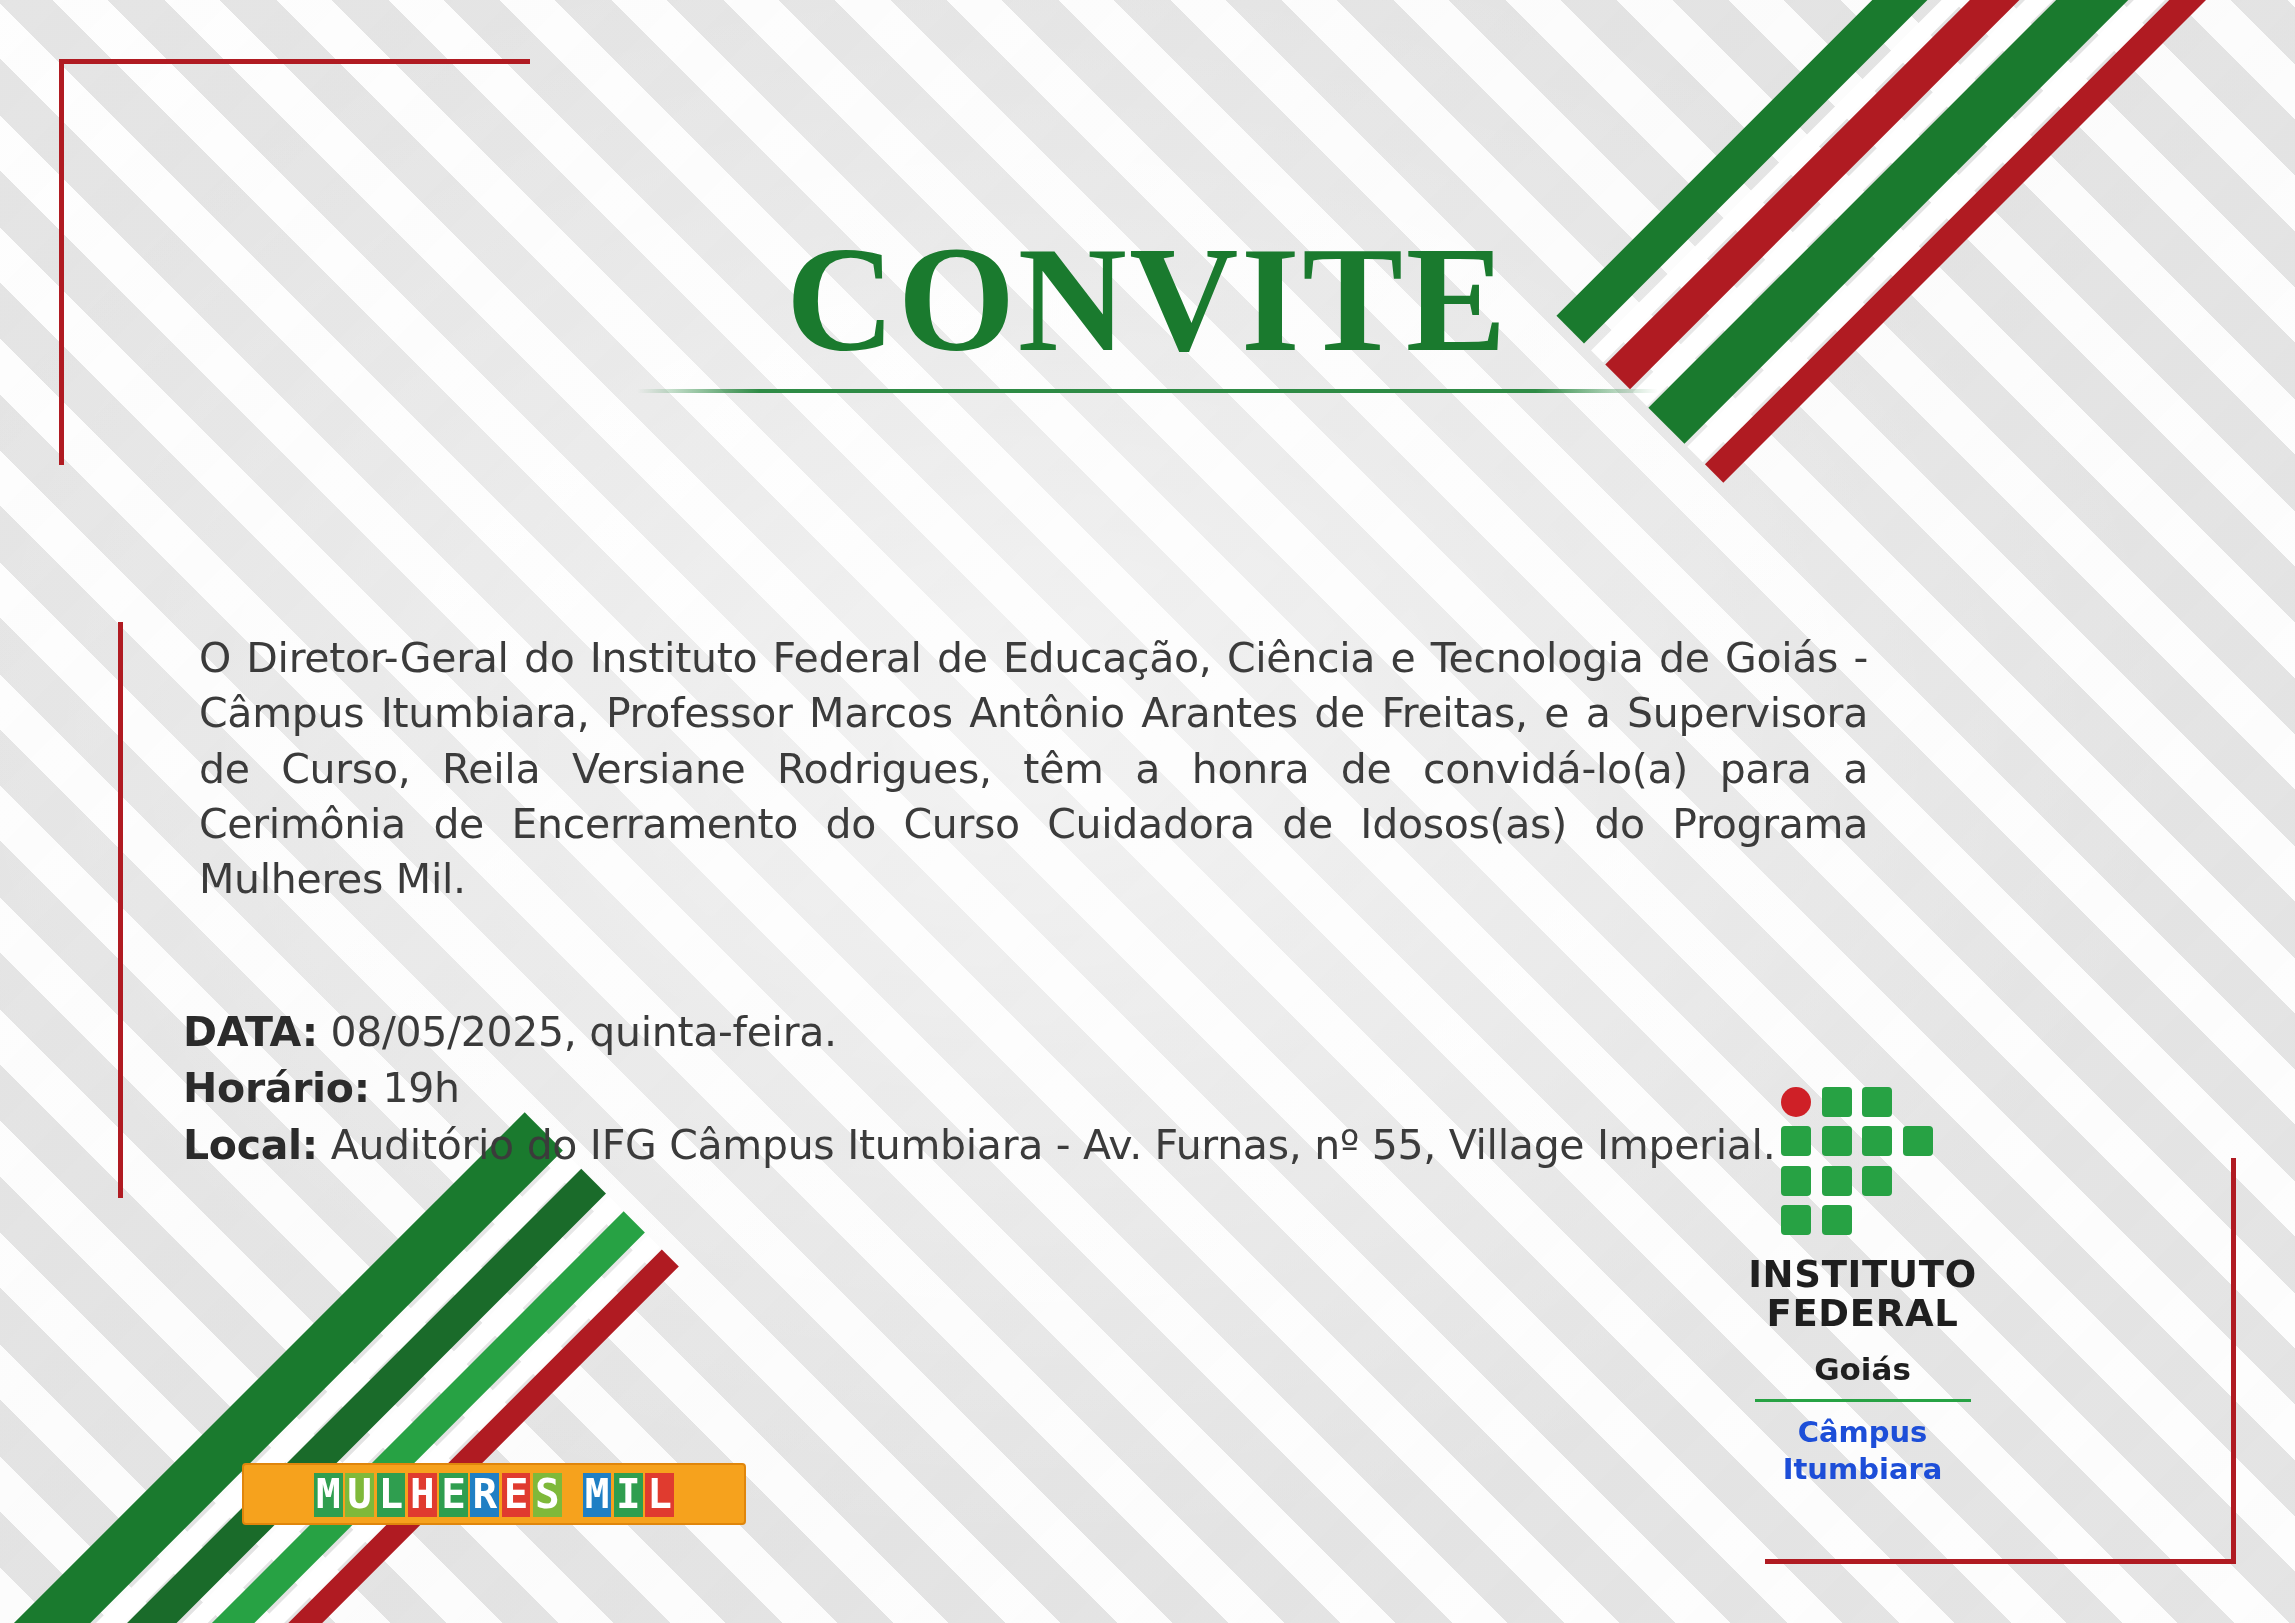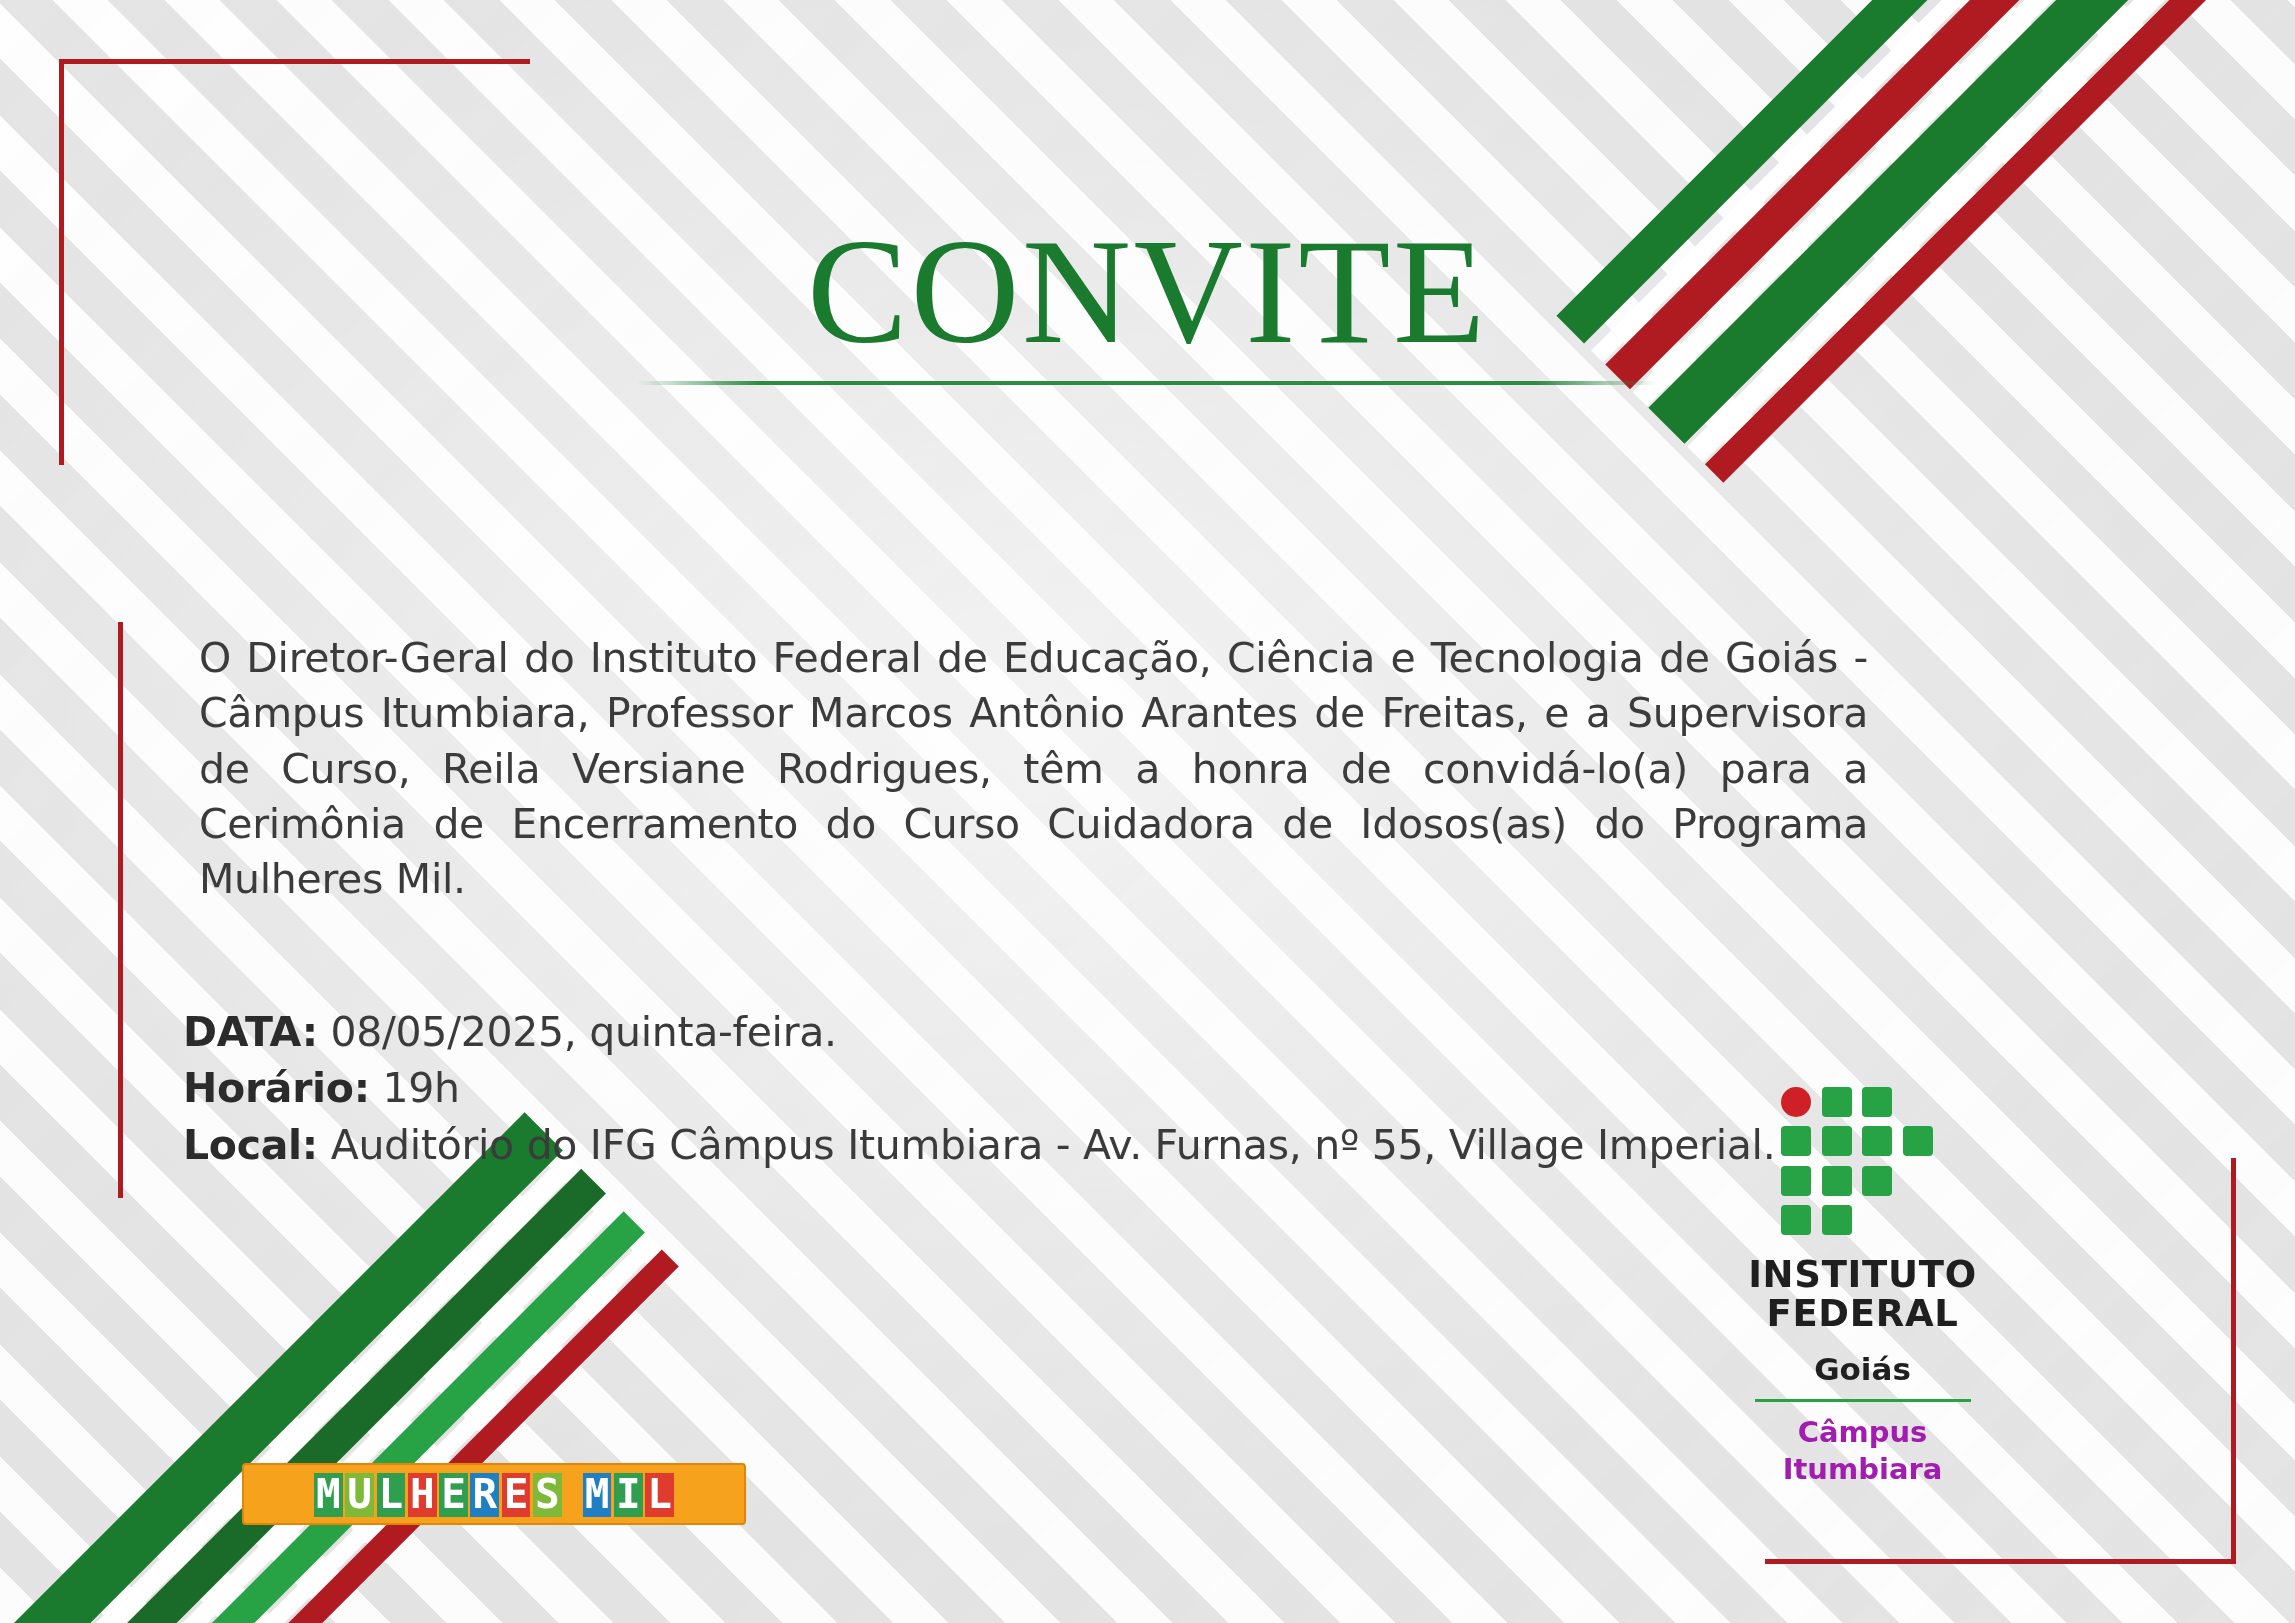--- a/index.html
+++ b/index.html
@@ -77,24 +77,24 @@
     position: absolute;
     top: 216px;
     left: 0;
     width: 100%;
     text-align: center;
   }
   .title {
     font-family: "Liberation Serif", "DejaVu Serif", serif;
     font-size: 151px;
     line-height: 1;
-    font-weight: 400;
+    font-weight: 700;
     color: #1a7a2e;
     letter-spacing: 2.6px;
-    margin: 0;
+    margin: 8px;
   }
   .title-rule {
     margin: 14.4px auto 0 auto;
     width: 1021px;
     height: 3.3px;
     background: linear-gradient(to right, rgba(26,122,46,0) 0%, #2e8b45 12%, #2e8b45 88%, rgba(26,122,46,0) 100%);
     border-radius: 2px;
   }
 
   
@@ -214,21 +214,21 @@
   }
   .ifg-sep {
     width: 216px;
     height: 2.6px;
     background: #27a244;
     margin: 11.8px auto;
   }
   .ifg-campus {
     font-size: 29px;
     font-weight: 700;
-    color: #a21caf;
+    color: #1d4ed8;
     line-height: 1.3;
   }
 </style>
 </head>
 <body>
 
 <div class="poster">
 
   <div class="bg-texture"></div>
   <div class="bg-vignette"></div>

